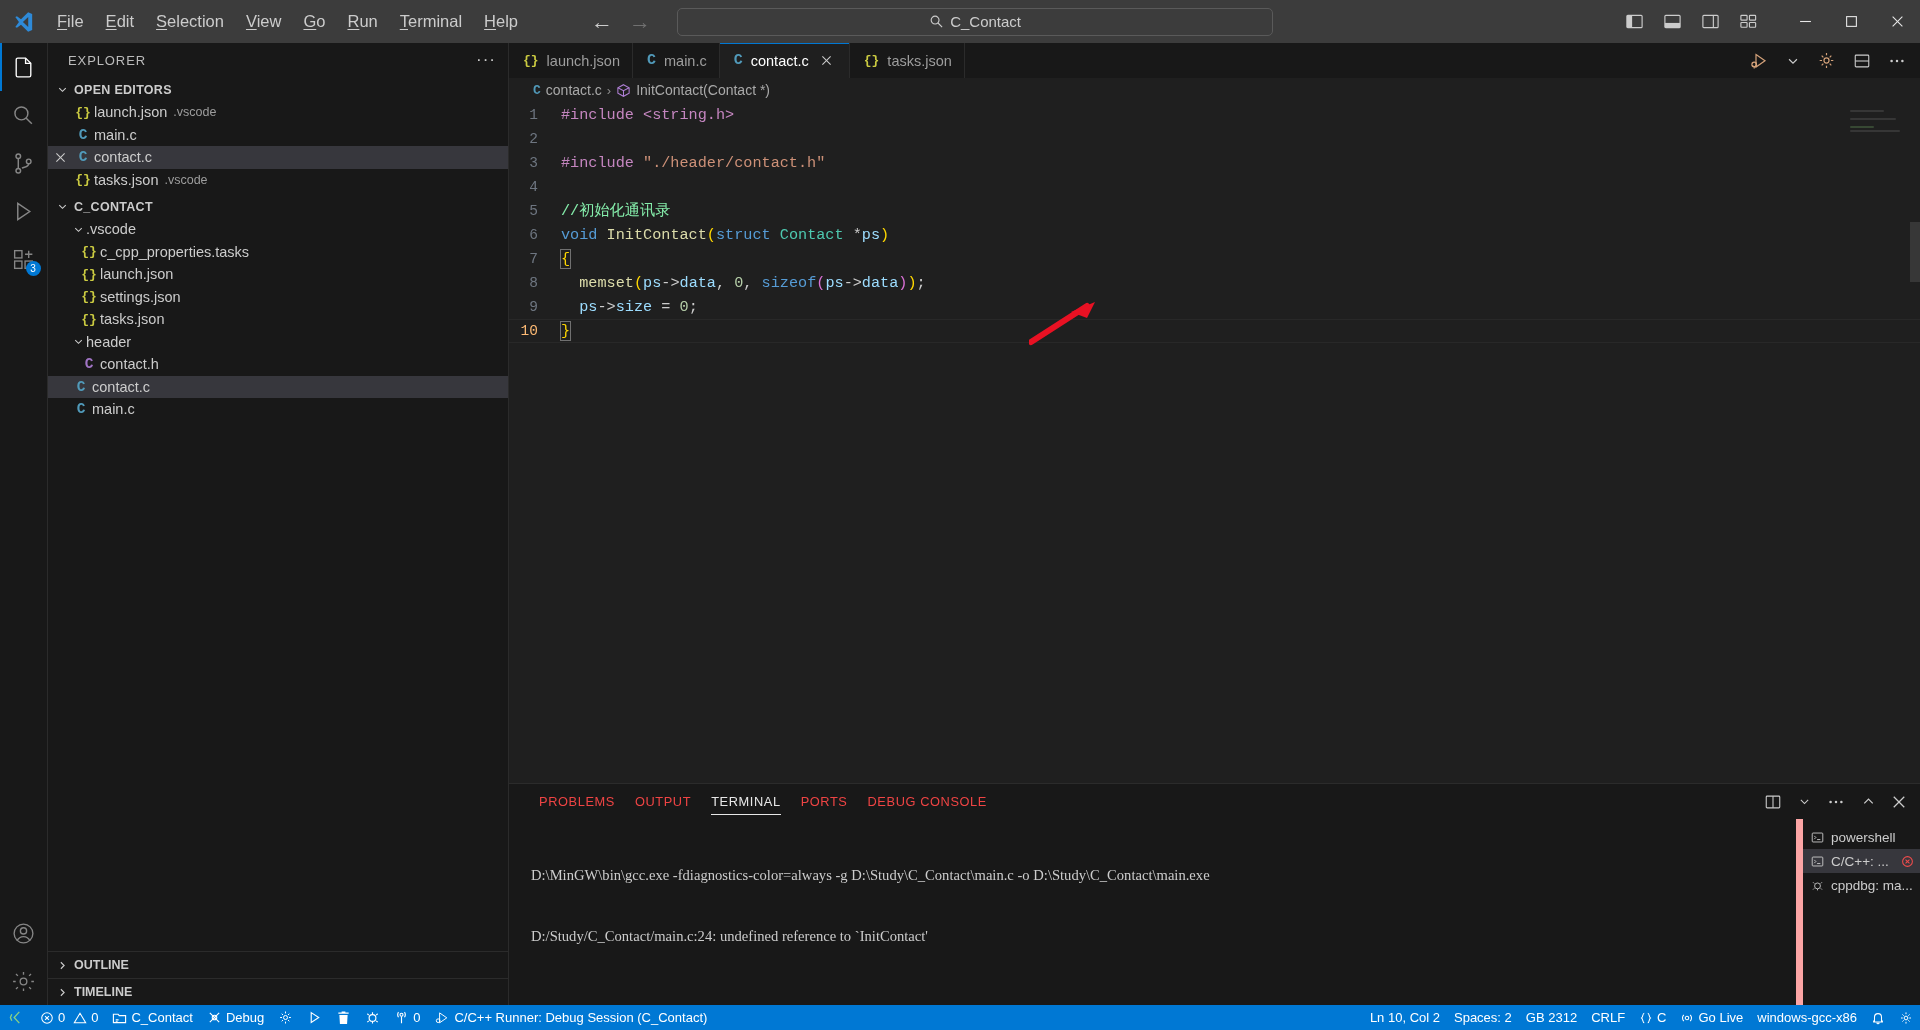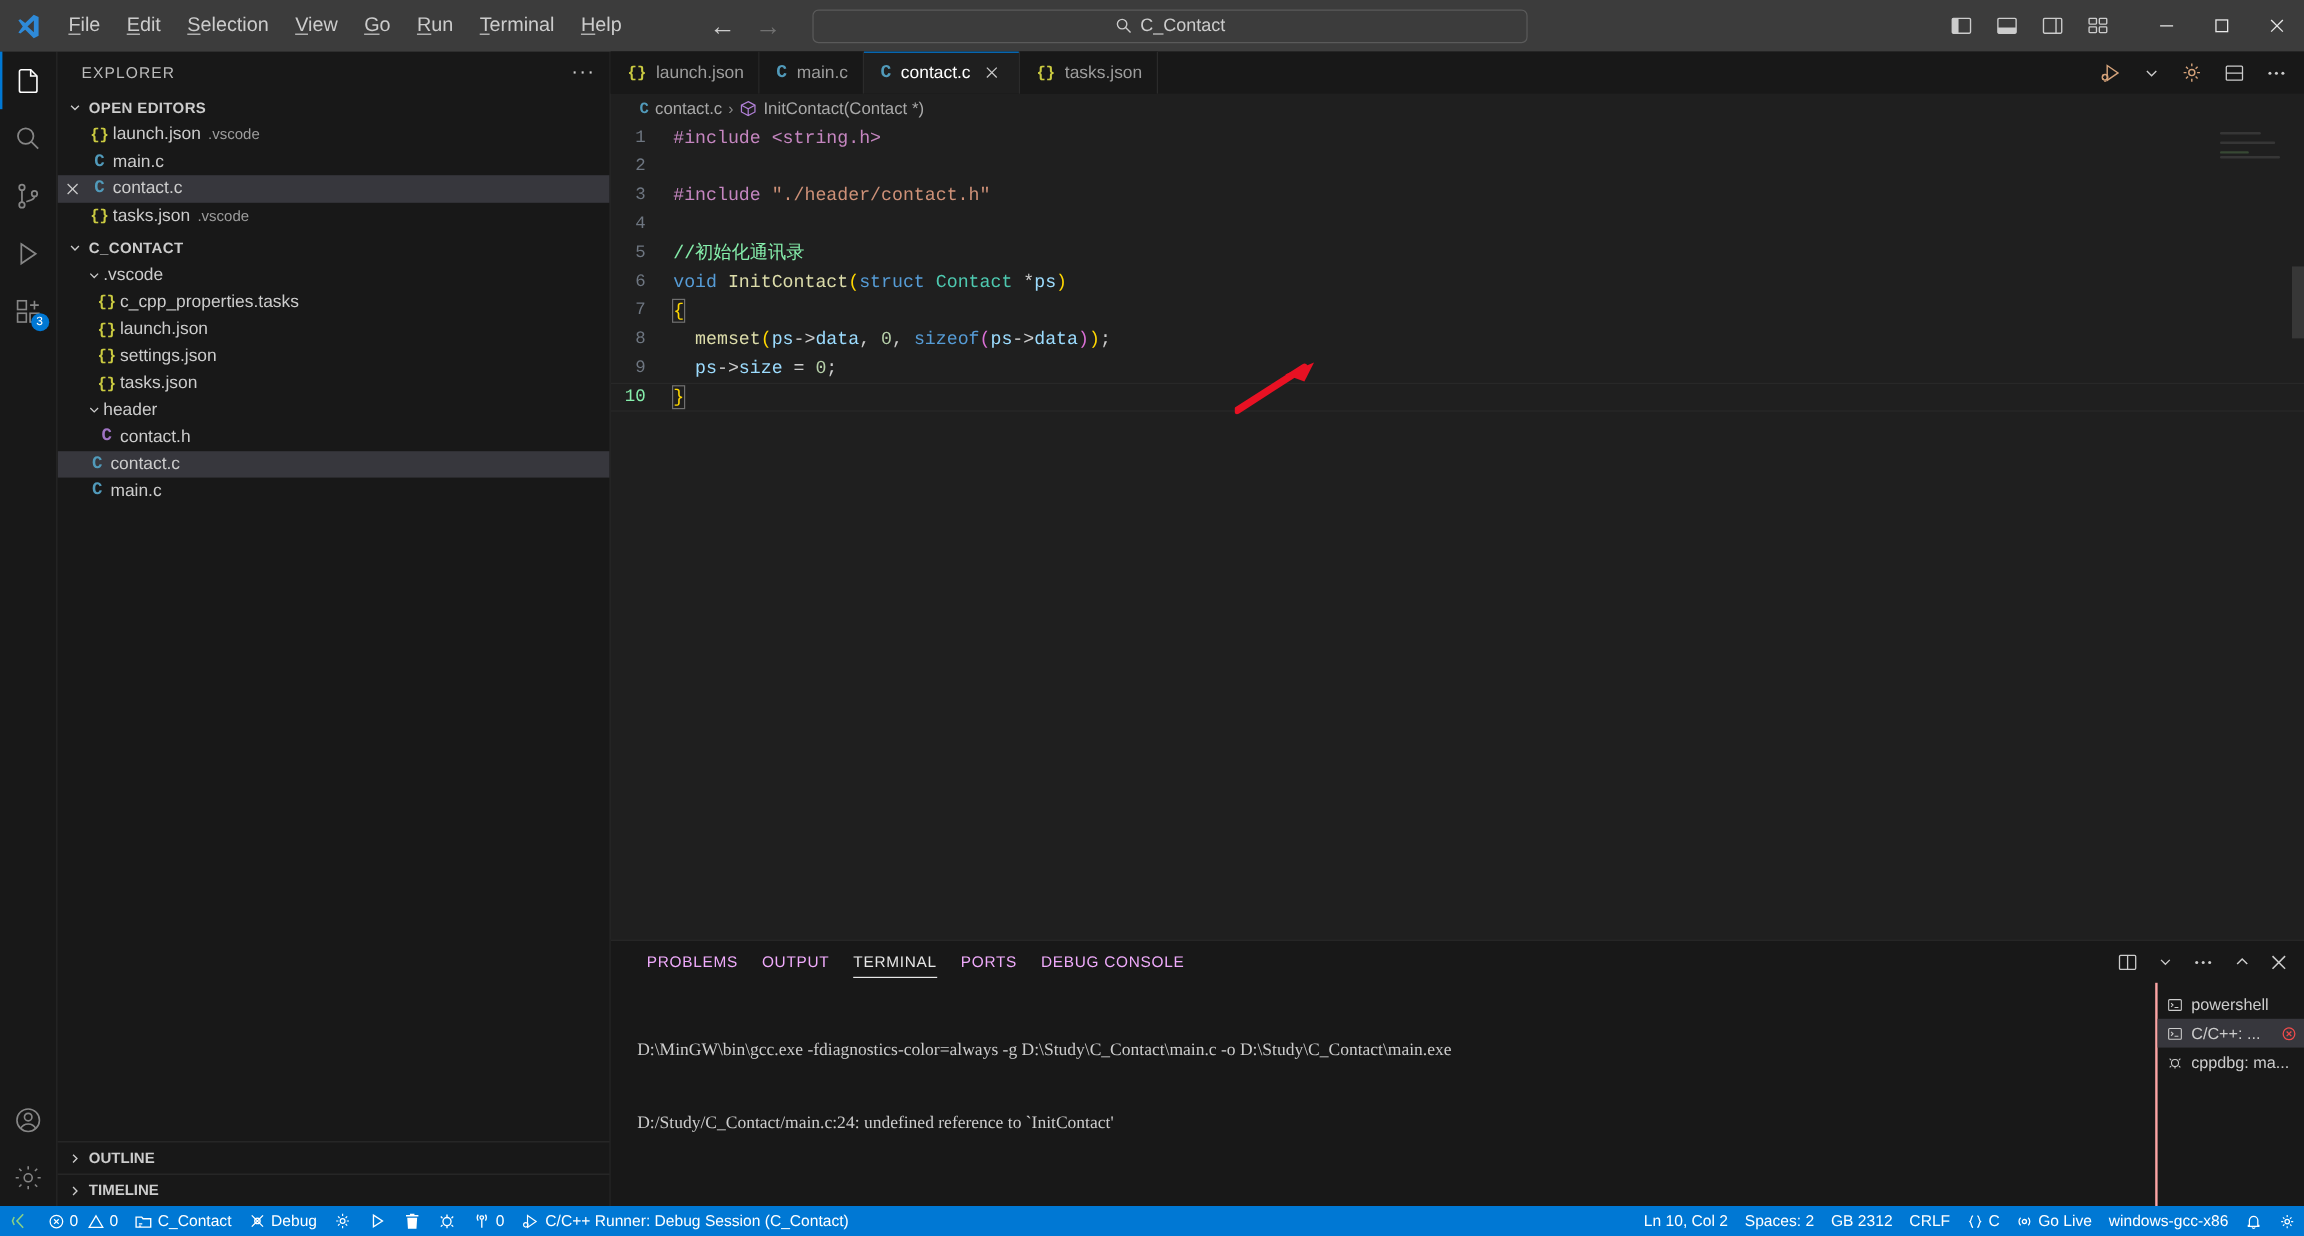--- a/index.html
+++ b/index.html
@@ -157,21 +157,21 @@
   .code-wrap { flex: 1 1 auto; position: relative; overflow: hidden; min-height: 0; }
   .code {
     font-family: "Liberation Mono", monospace; font-size: 15.2px; line-height: 24px;
     padding-top: 1px;
   }
   .cline { display: flex; height: 24px; align-items: center; white-space: pre; }
   .lnum {
     width: 52px; flex: 0 0 52px; text-align: right; padding-right: 23px;
     color: #6e7681; font-size: 14.5px;
   }
-  .cline.current .lnum { color: #86efac; }
+  .cline.current .lnum { color: #fdba74; }
   .ctext { padding-left: 0px; }
   .tok-pre { color: #c586c0; }      
   .tok-inc { color: #c586c0; }
   .tok-str { color: #ce9178; }
   .tok-cmt { color: #86efac; }
   .tok-kw { color: #569cd6; }
   .tok-fn { color: #dcdcaa; }
   .tok-type { color: #4ec9b0; }
   .tok-var { color: #9cdcfe; }
   .tok-num { color: #b5cea8; }
@@ -191,38 +191,38 @@
   }
 
   
   .annot-arrow { position: absolute; left: 520px; top: 198px; width: 80px; height: 46px; pointer-events: none; }
 
   
   .panel { height: 222px; flex: 0 0 222px; background: #181818; display: flex; flex-direction: column;
            border-top: 1px solid #2b2b2b; position: relative; }
   .panel-tabs { height: 35px; display: flex; align-items: center; padding-left: 20px; gap: 0; flex: 0 0 35px; }
   .panel-tab {
-    font-size: 12.8px; letter-spacing: .6px; color: #f0abfc; padding: 0 10px; height: 35px;
+    font-size: 12.8px; letter-spacing: .6px; color: #ef4444; padding: 0 10px; height: 35px;
     display: flex; align-items: center; position: relative; cursor: default;
   }
   .panel-tab.active { color: #e7e7e7; }
   .panel-tab.active::after {
     content: ''; position: absolute; left: 10px; right: 10px; bottom: 4px; height: 1px; background: #e7e7e7;
   }
   .panel-actions { position: absolute; right: 0; top: 0; height: 35px; display: flex; align-items: center;
                    gap: 16px; padding-right: 14px; }
   .panel-actions .pa { cursor: default; color: #cccccc; display: flex; align-items: center;}
   .panel-body { flex: 1 1 auto; display: flex; min-height: 0; }
   .terminal-out {
     flex: 1 1 auto; padding: 6px 0 0 22px; font-family: Liberation Serif, serif;
     font-size: 14.6px; line-height: 20.2px; color: #cccccc; white-space: pre; overflow: hidden;
   }
   .term-sidebar {
     width: 124px; flex: 0 0 124px; padding-top: 6px; font-size: 13.5px; color: #cccccc;
-    border-left: 2px solid #fca5a5;
+    border-left: 7px solid #fca5a5;
   }
   .term-entry {
     height: 24px; display: flex; align-items: center; gap: 6px; padding: 0 6px 0 8px; cursor: default;
     white-space: nowrap; overflow: hidden;
   }
   .term-entry.active { background: #37373d; }
   .term-entry .tl { overflow: hidden; text-overflow: ellipsis; }
   .term-entry .ti { flex: 0 0 14px; display: flex; align-items: center; color: #cccccc;}
   .term-err { color: #f14c4c; margin-left: auto; display:flex; align-items:center; }
 

